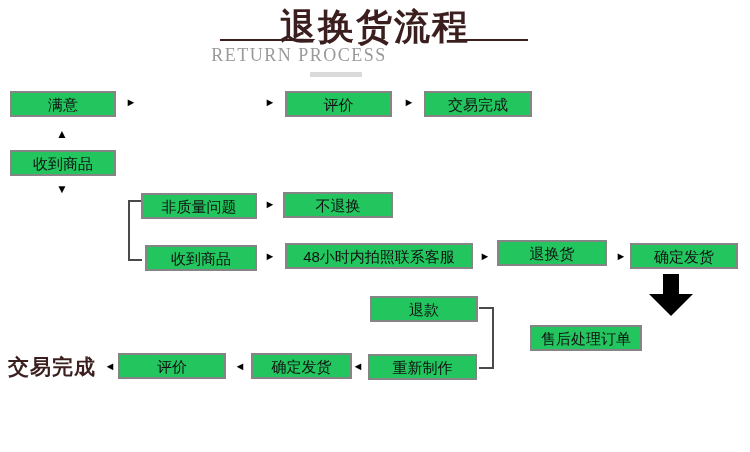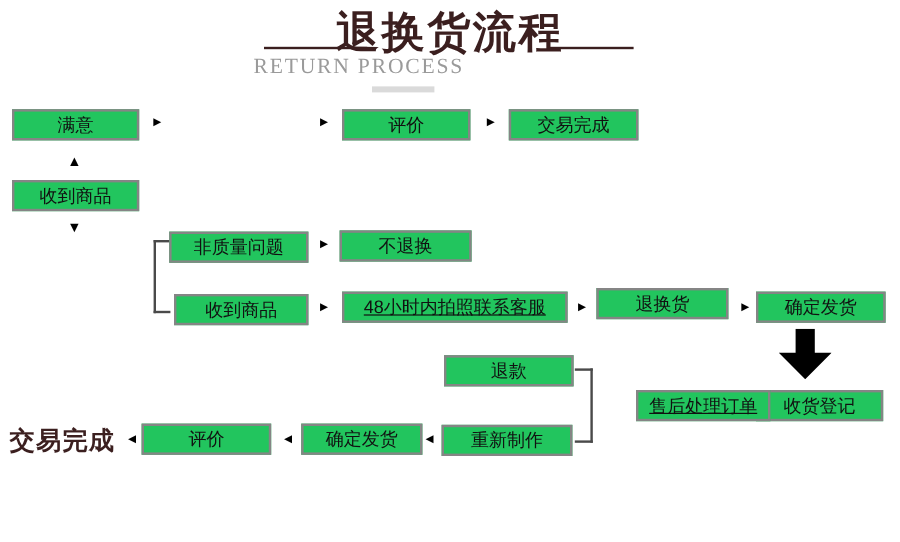--- a/index.html
+++ b/index.html
@@ -22,21 +22,21 @@
   .title-line{position:absolute;top:39px;height:2px;background:#3b1f1f;}
   .title-line.left{left:220px;width:86px;}
   .title-line.right{left:458px;width:70px;}
   .title-bar{position:absolute;left:310px;top:72px;width:52px;height:5px;background:#dadada;}
   
   .fbox{
     position:absolute;height:22px;border:2px solid #858585;background:#22c55e;
     display:flex;align-items:center;justify-content:center;
     font-size:15px;color:#111111;white-space:nowrap;line-height:1;
   }
-  .fbox.tight{font-size:15px;text-decoration:underline;}
+  .fbox.tight{font-size:15px;}
   
   .arr{
     position:absolute;width:16px;height:16px;color:#000000;
     display:flex;align-items:center;justify-content:center;
     font-size:11px;line-height:1;
   }
   .arr.v{font-size:12px;}
   
   .bracket{position:absolute;}
   .bracket.open-right{border-left:2px solid #4a4a4a;border-top:2px solid #4a4a4a;border-bottom:2px solid #4a4a4a;}
@@ -82,21 +82,20 @@
   <div class="fbox tight" style="left:285px;top:243px;width:184px">48小时内拍照联系客服</div>
   <div class="arr" style="left:477px;top:248px">►</div>
   <div class="fbox" style="left:497px;top:240px;width:106px">退换货</div>
   <div class="arr" style="left:613px;top:248px">►</div>
   <div class="fbox" style="left:630px;top:243px;width:104px">确定发货</div>
 
   <svg class="big-arrow" width="44" height="42" viewBox="0 0 44 42">
     <polygon points="14,0 30,0 30,20 44,20 22,42 0,20 14,20" fill="#000000"></polygon>
   </svg>
 
-  <div class="fbox" style="left:630px;top:325px;width:102px">收货登记</div>
   <div class="arr" style="left:612px;top:329px">◄</div>
   <div class="fbox tight" style="left:530px;top:325px;width:108px">售后处理订单</div>
 
   <div class="bracket open-left" style="left:479px;top:307px;width:13px;height:58px"></div>
 
   <div class="fbox" style="left:368px;top:354px;width:105px">重新制作</div>
   <div class="fbox" style="left:370px;top:296px;width:104px">退款</div>
 
   <div class="arr" style="left:350px;top:358px">◄</div>
   <div class="fbox" style="left:251px;top:353px;width:97px">确定发货</div>

